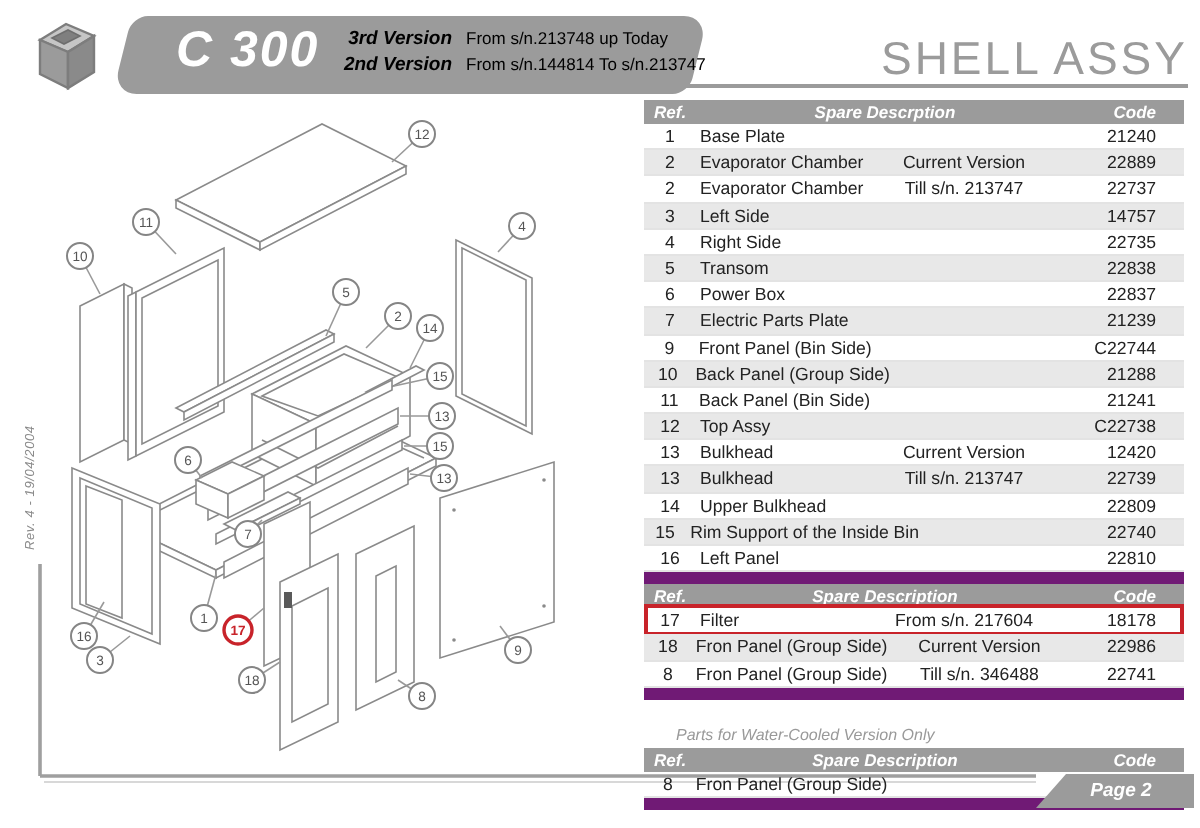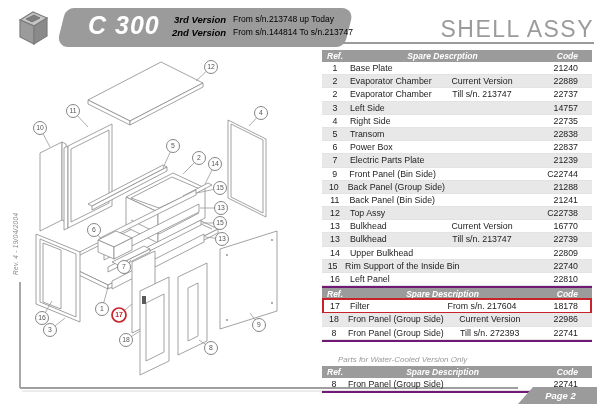--- a/index.html
+++ b/index.html
@@ -13,21 +13,21 @@
          color:#fff;letter-spacing:1px;}
   .versions{position:absolute;left:162px;top:13px;color:#000000;}
   .vrow{display:flex;line-height:13px;height:13px;}
   .vlabel{width:64px;text-align:right;font-style:italic;font-weight:bold;font-size:9.5px;margin-right:7px;}
   .vrange{font-size:8.5px;}
   .title{position:absolute;right:6px;top:16px;font-size:23px;font-weight:normal;color:#9b9b9b;letter-spacing:1.5px;}
   .title-rule{position:absolute;left:320px;top:42px;width:274px;height:2px;background:#9b9b9b;}
 
   
   .rcol{position:absolute;left:322px;top:50px;width:270px;}
-  .tbl{border-bottom:2px solid #701a75;}
+  .tbl{border-bottom:6px solid #701a75;}
   .thead{display:flex;background:#9b9b9b;color:#fff;font-style:italic;font-weight:bold;
          font-size:8.5px;height:12px;line-height:12px;}
   .thead .c-ref{width:26px;padding-left:5px;}
   .thead .c-desc{flex:1;text-align:center;}
   .thead .c-code{width:46px;text-align:right;padding-right:14px;}
   .trow{display:flex;height:12.2px;line-height:12.2px;font-size:8.8px;color:#222;
         border-bottom:1px solid #e3e3e3;position:relative;}
   .trow .c-ref{width:26px;text-align:center;}
   .trow .c-desc{flex:1;padding-left:2px;white-space:nowrap;}
   .trow .c-note{width:100px;text-align:center;white-space:nowrap;}
@@ -348,21 +348,21 @@
           <div class="trow alt">
             <span class="c-ref">12</span>
             <span class="c-desc">Top Assy</span>
             <span class="c-note"></span>
             <span class="c-code">C22738</span>
           </div>
           <div class="trow">
             <span class="c-ref">13</span>
             <span class="c-desc">Bulkhead</span>
             <span class="c-note">Current Version</span>
-            <span class="c-code">16770</span>
+            <span class="c-code">12420</span>
           </div>
           <div class="trow alt">
             <span class="c-ref">13</span>
             <span class="c-desc">Bulkhead</span>
             <span class="c-note">Till s/n. 213747</span>
             <span class="c-code">22739</span>
           </div>
           <div class="trow">
             <span class="c-ref">14</span>
             <span class="c-desc">Upper Bulkhead</span>
@@ -400,21 +400,21 @@
           </div>
           <div class="trow alt">
             <span class="c-ref">18</span>
             <span class="c-desc">Fron Panel (Group Side)</span>
             <span class="c-note">Current Version</span>
             <span class="c-code">22986</span>
           </div>
           <div class="trow">
             <span class="c-ref">8</span>
             <span class="c-desc">Fron Panel (Group Side)</span>
-            <span class="c-note">Till s/n. 272393</span>
+            <span class="c-note">Till s/n. 346488</span>
             <span class="c-code">22741</span>
           </div>
         </div>
     </div>
 
     <div class="sect water">Parts for Water-Cooled Version Only</div>
     <div class="tbl">
       <div class="thead">
         <span class="c-ref">Ref.</span>
         <span class="c-desc">Spare Description</span>

